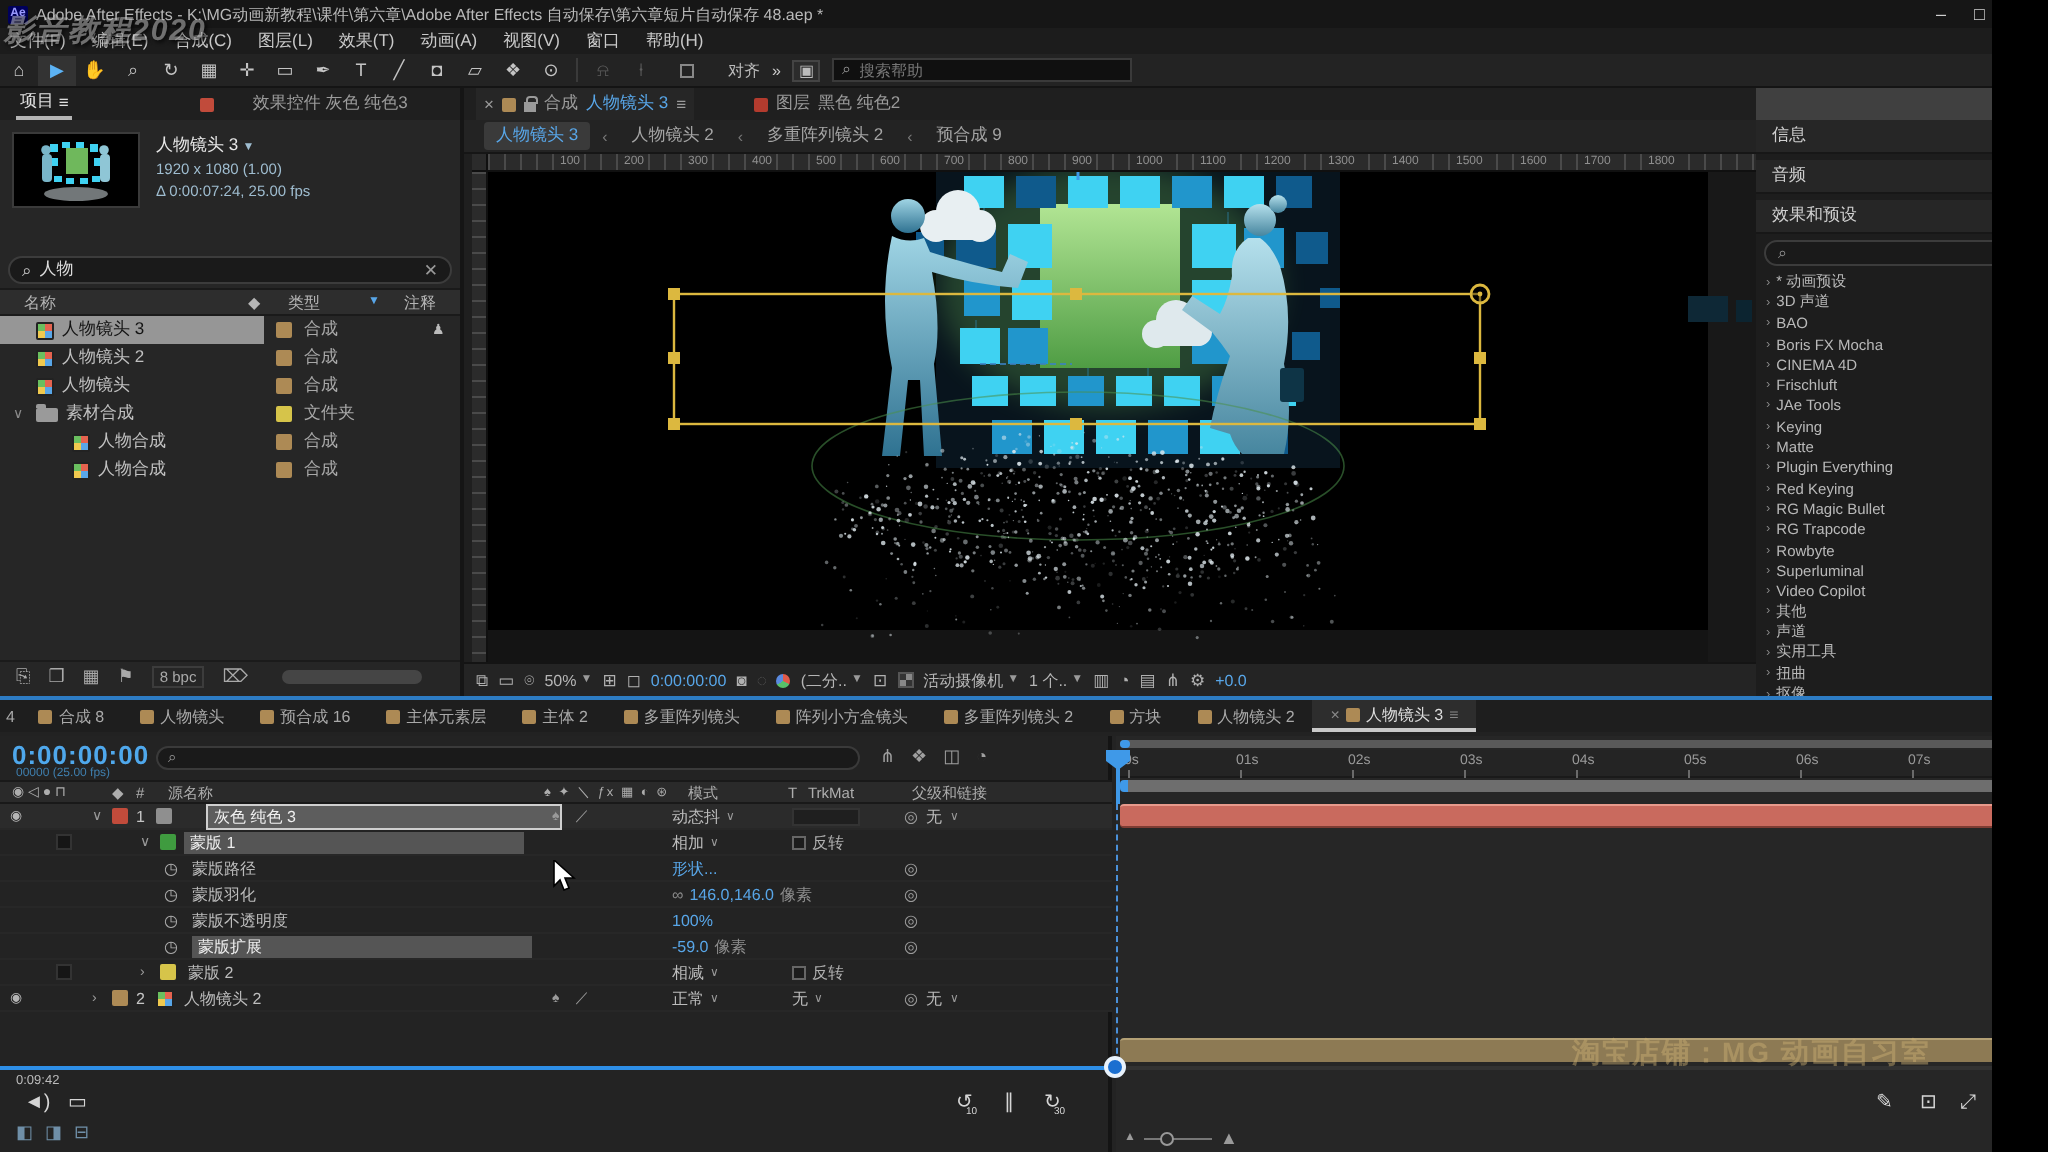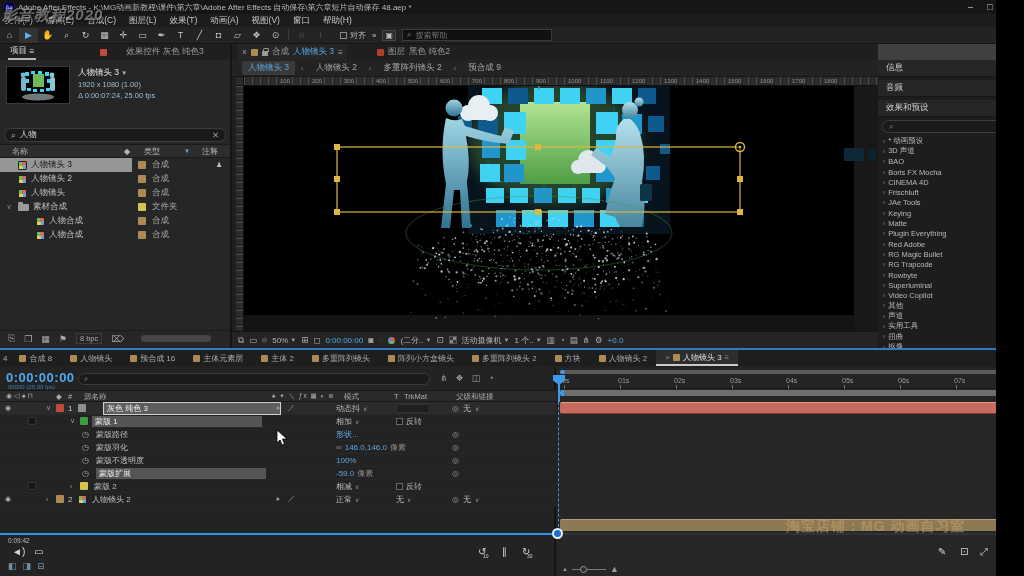--- a/index.html
+++ b/index.html
@@ -10,21 +10,21 @@
 
 #titlebar{left:0;top:0;width:1024px;height:14px;background:#161616;display:flex;align-items:center;font-size:8px;color:#b9b9b9;padding:0 4px;gap:4px}
 #titlebar .ae-badge{width:10px;height:9px;background:#00005b;color:#9a9aff;font-size:6px;font-weight:bold;display:flex;align-items:center;justify-content:center;border-radius:1px}
 #titlebar .win-controls{margin-left:auto;display:flex;gap:14px;color:#cfcfcf;font-size:9px;padding-right:6px}
 #menubar{left:0;top:14px;width:1024px;height:13px;background:#1c1c1c;display:flex;align-items:center;gap:13px;padding-left:5px;font-size:8.5px;color:#c9c9c9}
 #toolbar{left:0;top:27px;width:1024px;height:17px;background:#232323;border-bottom:1px solid #141414;display:flex;align-items:center;font-size:10px;color:#c0c0c0}
 .tool{width:19px;height:15px;display:flex;align-items:center;justify-content:center;font-size:9px;color:#c4c4c4}
 .tool.active{color:#5cb3f5;background:#333}
 .tool-sep{width:1px;height:12px;background:#3a3a3a;margin:0 3px}
 .tool.ghost{opacity:.35}
-#align-chk{display:flex;align-items:center;gap:3px;font-size:8px;color:#bbb;margin-left:10px}
+#align-chk{display:flex;align-items:center;gap:17px;font-size:8px;color:#bbb;margin-left:10px}
 #align-chk .box{width:7px;height:7px;border:1px solid #888}
 #workspaces{display:flex;gap:0;margin-left:auto;font-size:8px;color:#aaa}
 .ws-item{padding:0 12px}
 #ws-more{color:#ccc;font-size:8px;padding:0 6px}
 #help-search{display:flex;align-items:center;gap:4px;background:#101010;border:1px solid #3a3a3a;width:150px;height:12px;margin:0 8px 0 6px;padding:0 4px;font-size:8px;color:#999}
 #help-search input{background:transparent;border:0;outline:0;color:#bbb;font-size:8px;width:110px;font-family:inherit}
 #ws-cam{font-size:8px;color:#bbb;border:1px solid #444;padding:0 2px;height:11px;display:flex;align-items:center;background:#2c2c2c}
 
 .panel-tab-row{display:flex;align-items:center;background:#1f1f1f;height:16px;font-size:8.5px;color:#9b9b9b}
 .swatch{display:inline-block;width:7px;height:7px;border-radius:1px}
@@ -1369,21 +1369,21 @@
         <div class="fx-row">
           <span class="exp">›</span>
           <span>Matte</span>
         </div>
         <div class="fx-row">
           <span class="exp">›</span>
           <span>Plugin Everything</span>
         </div>
         <div class="fx-row">
           <span class="exp">›</span>
-          <span>Red Adobe</span>
+          <span>Red Keying</span>
         </div>
         <div class="fx-row">
           <span class="exp">›</span>
           <span>RG Magic Bullet</span>
         </div>
         <div class="fx-row">
           <span class="exp">›</span>
           <span>RG Trapcode</span>
         </div>
         <div class="fx-row">

